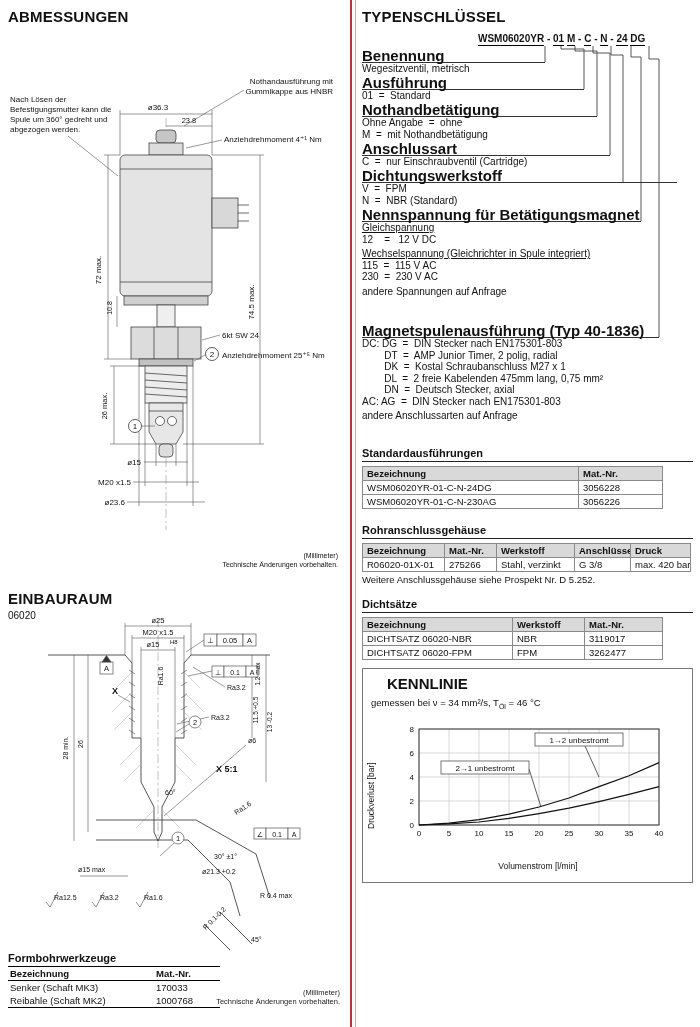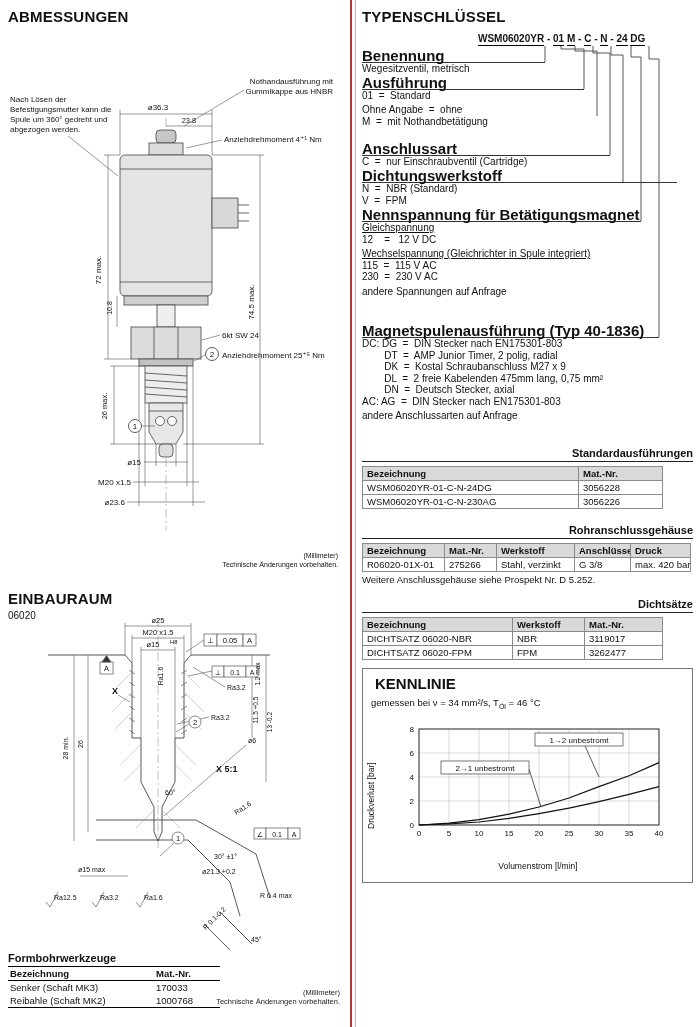--- a/index.html
+++ b/index.html
@@ -14,29 +14,29 @@
   svg text { font-family:"Liberation Sans","DejaVu Sans",sans-serif; fill:#111; }
   
   .code { position:absolute; left:478px; top:33px; font-size:10px; font-weight:bold; white-space:pre; }
   .cp { border-bottom:1.2px solid #000; padding-bottom:1px; }
   .ts-sec { position:absolute; left:362px; width:302px; }
   .ts-head { font-size:15px; font-weight:bold; line-height:12px; border-bottom:1px solid #333; white-space:nowrap; }
   .ts-line { font-size:10px; line-height:11.5px; white-space:pre; display:block; }
   .ts-line.u { text-decoration:underline; }
   .ts-line.gap { margin-top:3px; }
   
-  .sec-title { position:absolute; font-size:11px; font-weight:bold; border-bottom:1px solid #222; padding-bottom:2px;text-align:right; }
+  .sec-title { position:absolute; font-size:11px; font-weight:bold; border-bottom:1px solid #222; padding-bottom:2px; }
   table.dtable { position:absolute; border-collapse:collapse; table-layout:fixed; background:#fff; }
   .dtable th,.dtable td { border:1px solid #8a8a8a; font-size:9.5px; padding:1px 4px; text-align:left;
                           overflow:hidden; white-space:nowrap; font-weight:normal; }
   .dtable th { background:#d9d9d9; font-weight:bold; }
   .note { position:absolute; font-size:9.5px; }
   
   .kennlinie { position:absolute; left:362px; top:668px; width:331px; height:215px; border:1px solid #777; background:#fff; }
-  .k-title { position:absolute; left:12px; top:6px; font-size:15px; font-weight:bold; }
+  .k-title { position:absolute; left:24px; top:6px; font-size:15px; font-weight:bold; }
   .k-sub { position:absolute; left:8px; top:28px; font-size:9.5px; }
   .k-sub sub { font-size:7px; }
   .k-ylabel { position:absolute; left:3px; top:160px; font-size:8.5px; transform:rotate(-90deg);
               transform-origin:0 0; white-space:nowrap; }
   .k-xlabel { position:absolute; left:55px; top:192px; width:240px; text-align:center; font-size:8.5px; }
   
   .fb { position:absolute; left:8px; top:952px; width:216px; z-index:2; }
   .fb-title { font-size:11px; font-weight:bold; margin-bottom:2px; }
   table.fbtable { border-collapse:collapse; width:212px; table-layout:fixed; }
   .fbtable th { font-size:9.5px; font-weight:bold; text-align:left; border-top:1px solid #000;
@@ -336,46 +336,47 @@
 
   <div class="ts-sec" style="top:50px">
     <div class="ts-head" style="width:183px">Benennung</div>
     <span class="ts-line">Wegesitzventil, metrisch</span>
   </div>
   <div class="ts-sec" style="top:77px">
     <div class="ts-head" style="width:222px">Ausführung</div>
     <span class="ts-line">01  =  Standard</span>
   </div>
   <div class="ts-sec" style="top:104px">
+    <div class="ts-head" style="width:235px">Nothandbetätigung</div>
     <span class="ts-line">Ohne Angabe  =  ohne</span>
     <span class="ts-line">M  =  mit Nothandbetätigung</span>
   </div>
   <div class="ts-sec" style="top:143px">
     <div class="ts-head" style="width:248px">Anschlussart</div>
     <span class="ts-line">C  =  nur Einschraubventil (Cartridge)</span>
   </div>
   <div class="ts-sec" style="top:170px">
     <div class="ts-head" style="width:315px">Dichtungswerkstoff</div>
+    <span class="ts-line">V  =  FPM</span>
     <span class="ts-line">N  =  NBR (Standard)</span>
-    <span class="ts-line">V  =  FPM</span>
   </div>
   <div class="ts-sec" style="top:209px">
     <div class="ts-head" style="width:279px">Nennspannung für Betätigungsmagnet</div>
     <span class="ts-line u">Gleichspannung</span>
     <span class="ts-line">12    =   12 V DC</span>
     <span class="ts-line u gap">Wechselspannung (Gleichrichter in Spule integriert)</span>
     <span class="ts-line">115  =  115 V AC</span>
     <span class="ts-line">230  =  230 V AC</span>
     <span class="ts-line gap">andere Spannungen auf Anfrage</span>
   </div>
   <div class="ts-sec" style="top:325px">
     <div class="ts-head" style="width:297px">Magnetspulenausführung (Typ 40-1836)</div>
     <span class="ts-line">DC: DG  =  DIN Stecker nach EN175301-803</span>
     <span class="ts-line">        DT  =  AMP Junior Timer, 2 polig, radial</span>
-    <span class="ts-line">        DK  =  Kostal Schraubanschluss M27 x 9</span>
+    <span class="ts-line">        DK  =  Kostal Schraubanschluss M27 x 1</span>
     <span class="ts-line">        DL  =  2 freie Kabelenden 475mm lang, 0,75 mm²</span>
     <span class="ts-line">        DN  =  Deutsch Stecker, axial</span>
     <span class="ts-line">AC: AG  =  DIN Stecker nach EN175301-803</span>
     <span class="ts-line gap">andere Anschlussarten auf Anfrage</span>
   </div>
 
   <div class="sec-title" style="left:362px;top:447px;width:331px">Standardausführungen</div>
   <table class="dtable" style="left:362px;top:466px;width:300px">
     <colgroup>
         <col style="width:216px">

